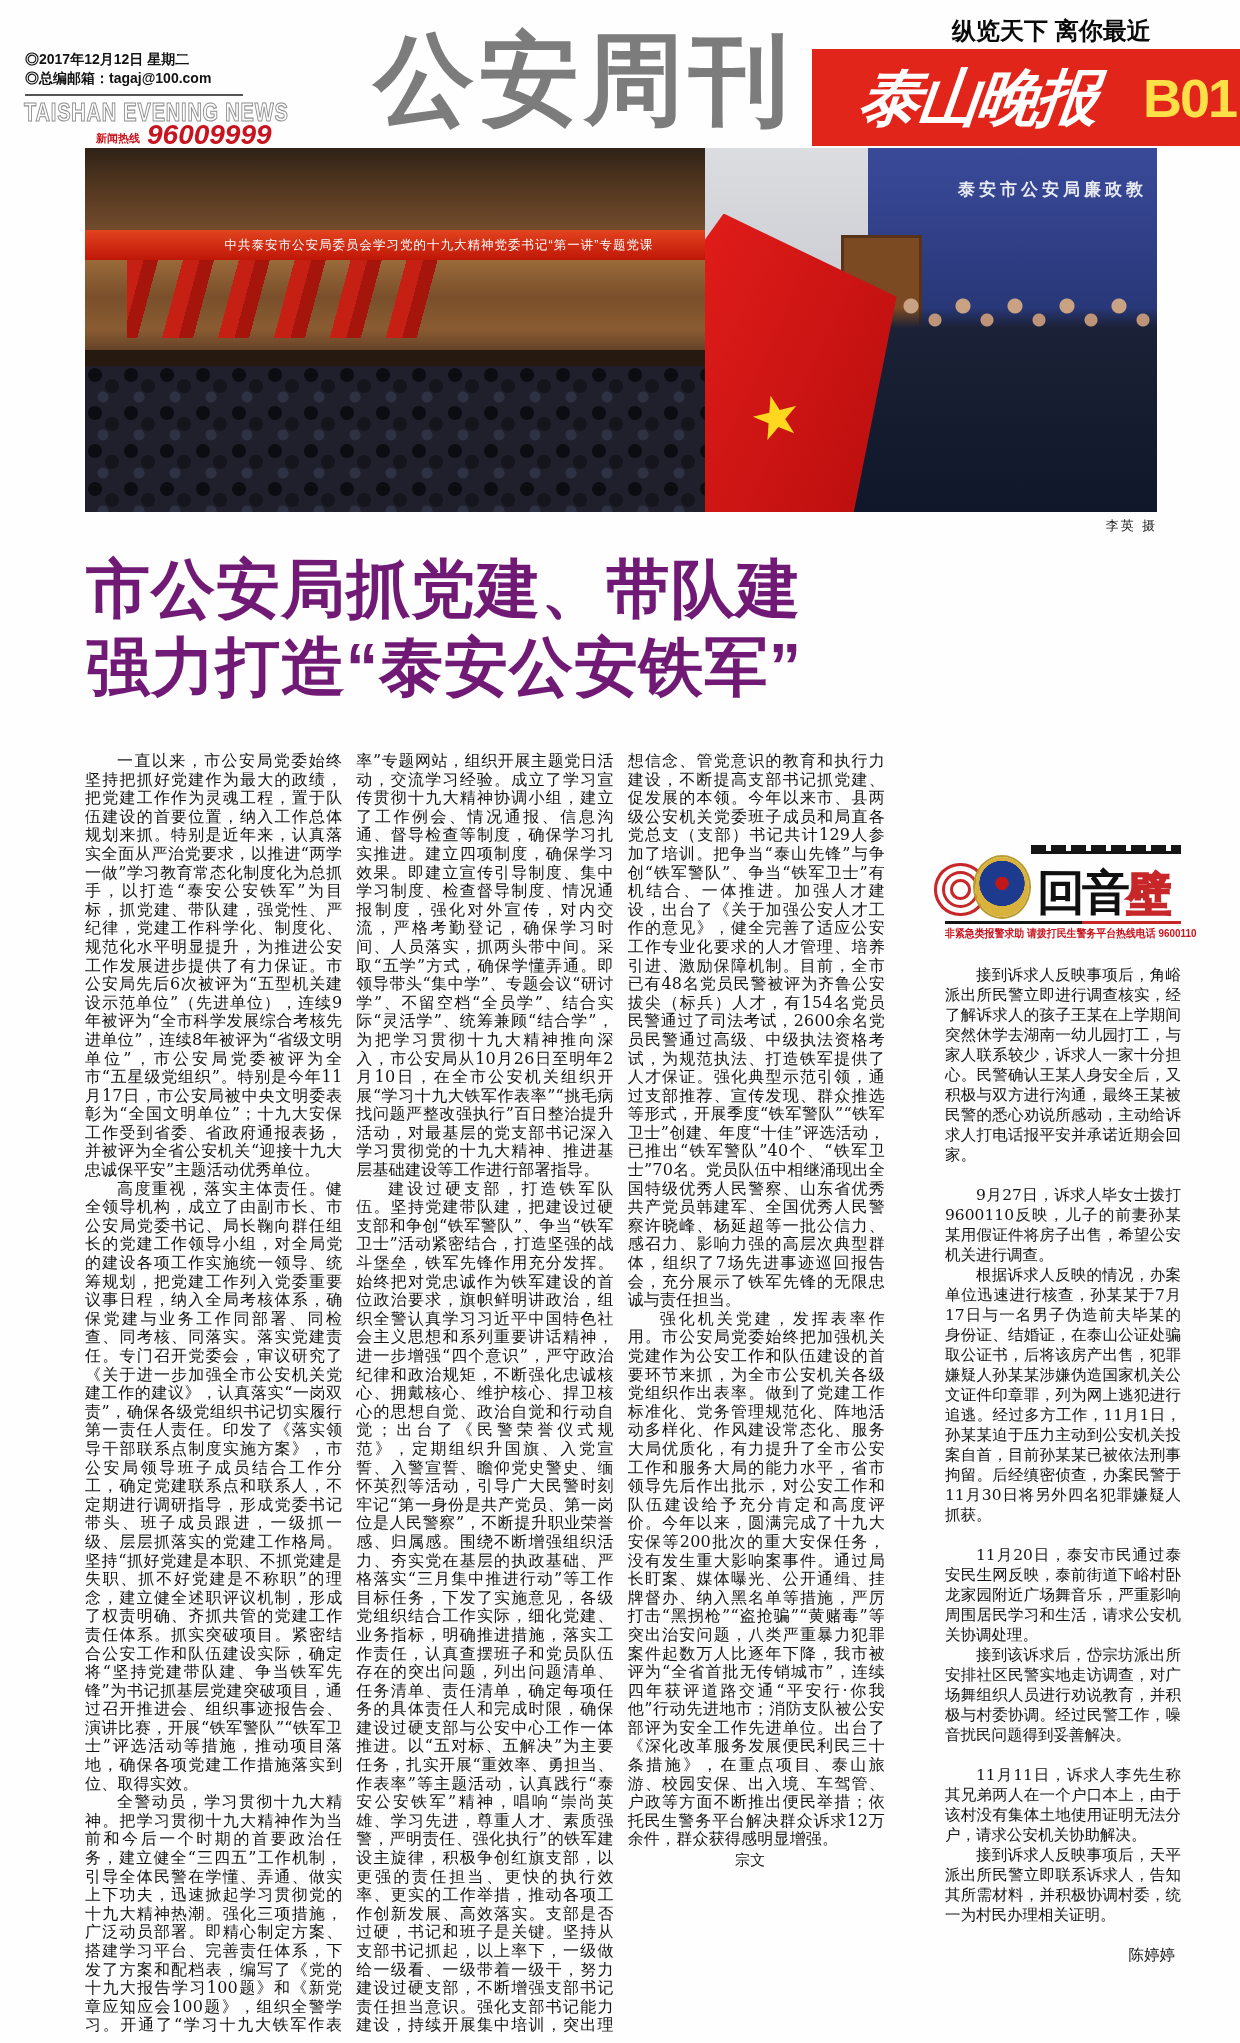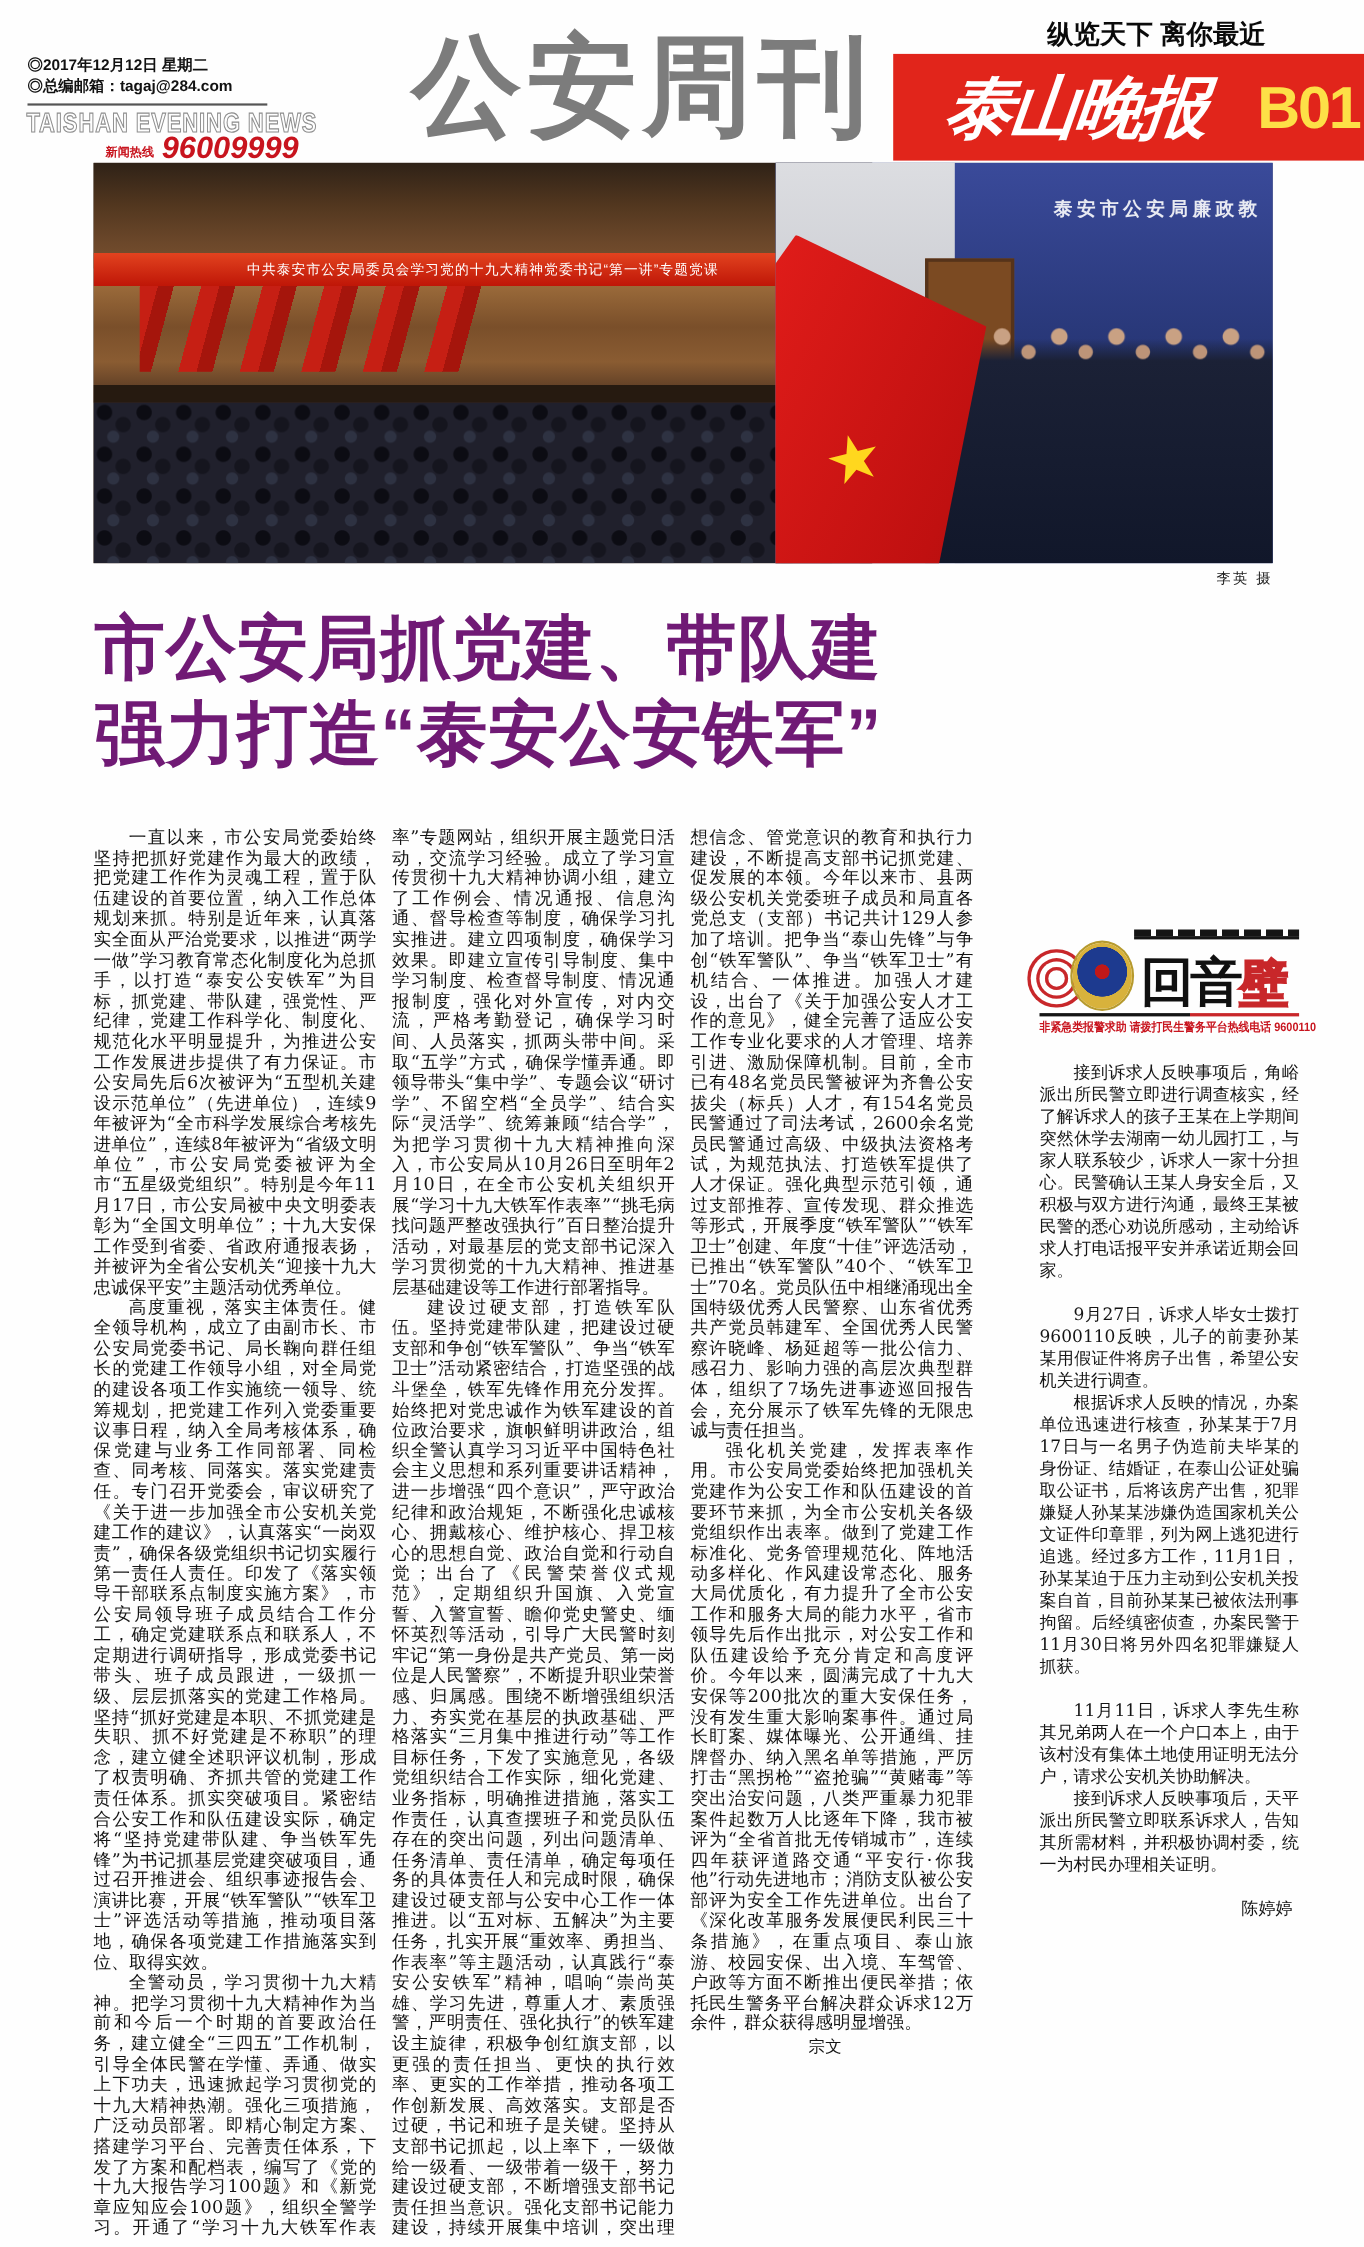--- a/index.html
+++ b/index.html
@@ -107,21 +107,21 @@
   .sb-byline{text-align:right;font-family:"DejaVu Serif",serif;font-size:15.5px;
              padding-right:6px;color:#141414;}
 </style>
 </head>
 <body>
 
 <div id="canvas">
 
   <div class="dateline">
     <div>◎2017年12月12日  星期二</div>
-    <div>◎总编邮箱：tagaj@284.com</div>
+    <div>◎总编邮箱：tagaj@100.com</div>
   </div>
   <div class="head-rule"></div>
   <div class="masthead-en">TAISHAN EVENING NEWS</div>
   <div class="hotline-label">新闻热线</div>
   <div class="hotline-number">96009999</div>
 
   <div class="section-title">公安周刊</div>
 
   <div class="slogan">纵览天下 离你最近</div>
   <div class="brand-box">
@@ -179,20 +179,24 @@
     </div>
     <div class="sb-cases">
       <div class="sb-case">
           <p>接到诉求人反映事项后，角峪派出所民警立即进行调查核实，经了解诉求人的孩子王某在上学期间突然休学去湖南一幼儿园打工，与家人联系较少，诉求人一家十分担心。民警确认王某人身安全后，又积极与双方进行沟通，最终王某被民警的悉心劝说所感动，主动给诉求人打电话报平安并承诺近期会回家。</p>
         </div>
       <div class="sb-case">
           <p>9月27日，诉求人毕女士拨打9600110反映，儿子的前妻孙某某用假证件将房子出售，希望公安机关进行调查。</p>
           <p>根据诉求人反映的情况，办案单位迅速进行核查，孙某某于7月17日与一名男子伪造前夫毕某的身份证、结婚证，在泰山公证处骗取公证书，后将该房产出售，犯罪嫌疑人孙某某涉嫌伪造国家机关公文证件印章罪，列为网上逃犯进行追逃。经过多方工作，11月1日，孙某某迫于压力主动到公安机关投案自首，目前孙某某已被依法刑事拘留。后经缜密侦查，办案民警于11月30日将另外四名犯罪嫌疑人抓获。</p>
         </div>
       <div class="sb-case">
+          <p>11月20日，泰安市民通过泰安民生网反映，泰前街道下峪村卧龙家园附近广场舞音乐，严重影响周围居民学习和生活，请求公安机关协调处理。</p>
+          <p>接到该诉求后，岱宗坊派出所安排社区民警实地走访调查，对广场舞组织人员进行劝说教育，并积极与村委协调。经过民警工作，噪音扰民问题得到妥善解决。</p>
+        </div>
+      <div class="sb-case">
           <p>11月11日，诉求人李先生称其兄弟两人在一个户口本上，由于该村没有集体土地使用证明无法分户，请求公安机关协助解决。</p>
           <p>接到诉求人反映事项后，天平派出所民警立即联系诉求人，告知其所需材料，并积极协调村委，统一为村民办理相关证明。</p>
         </div>
       <div class="sb-byline">陈婷婷</div>
     </div>
   </div>
 
 </div>
 
 </body></html>

